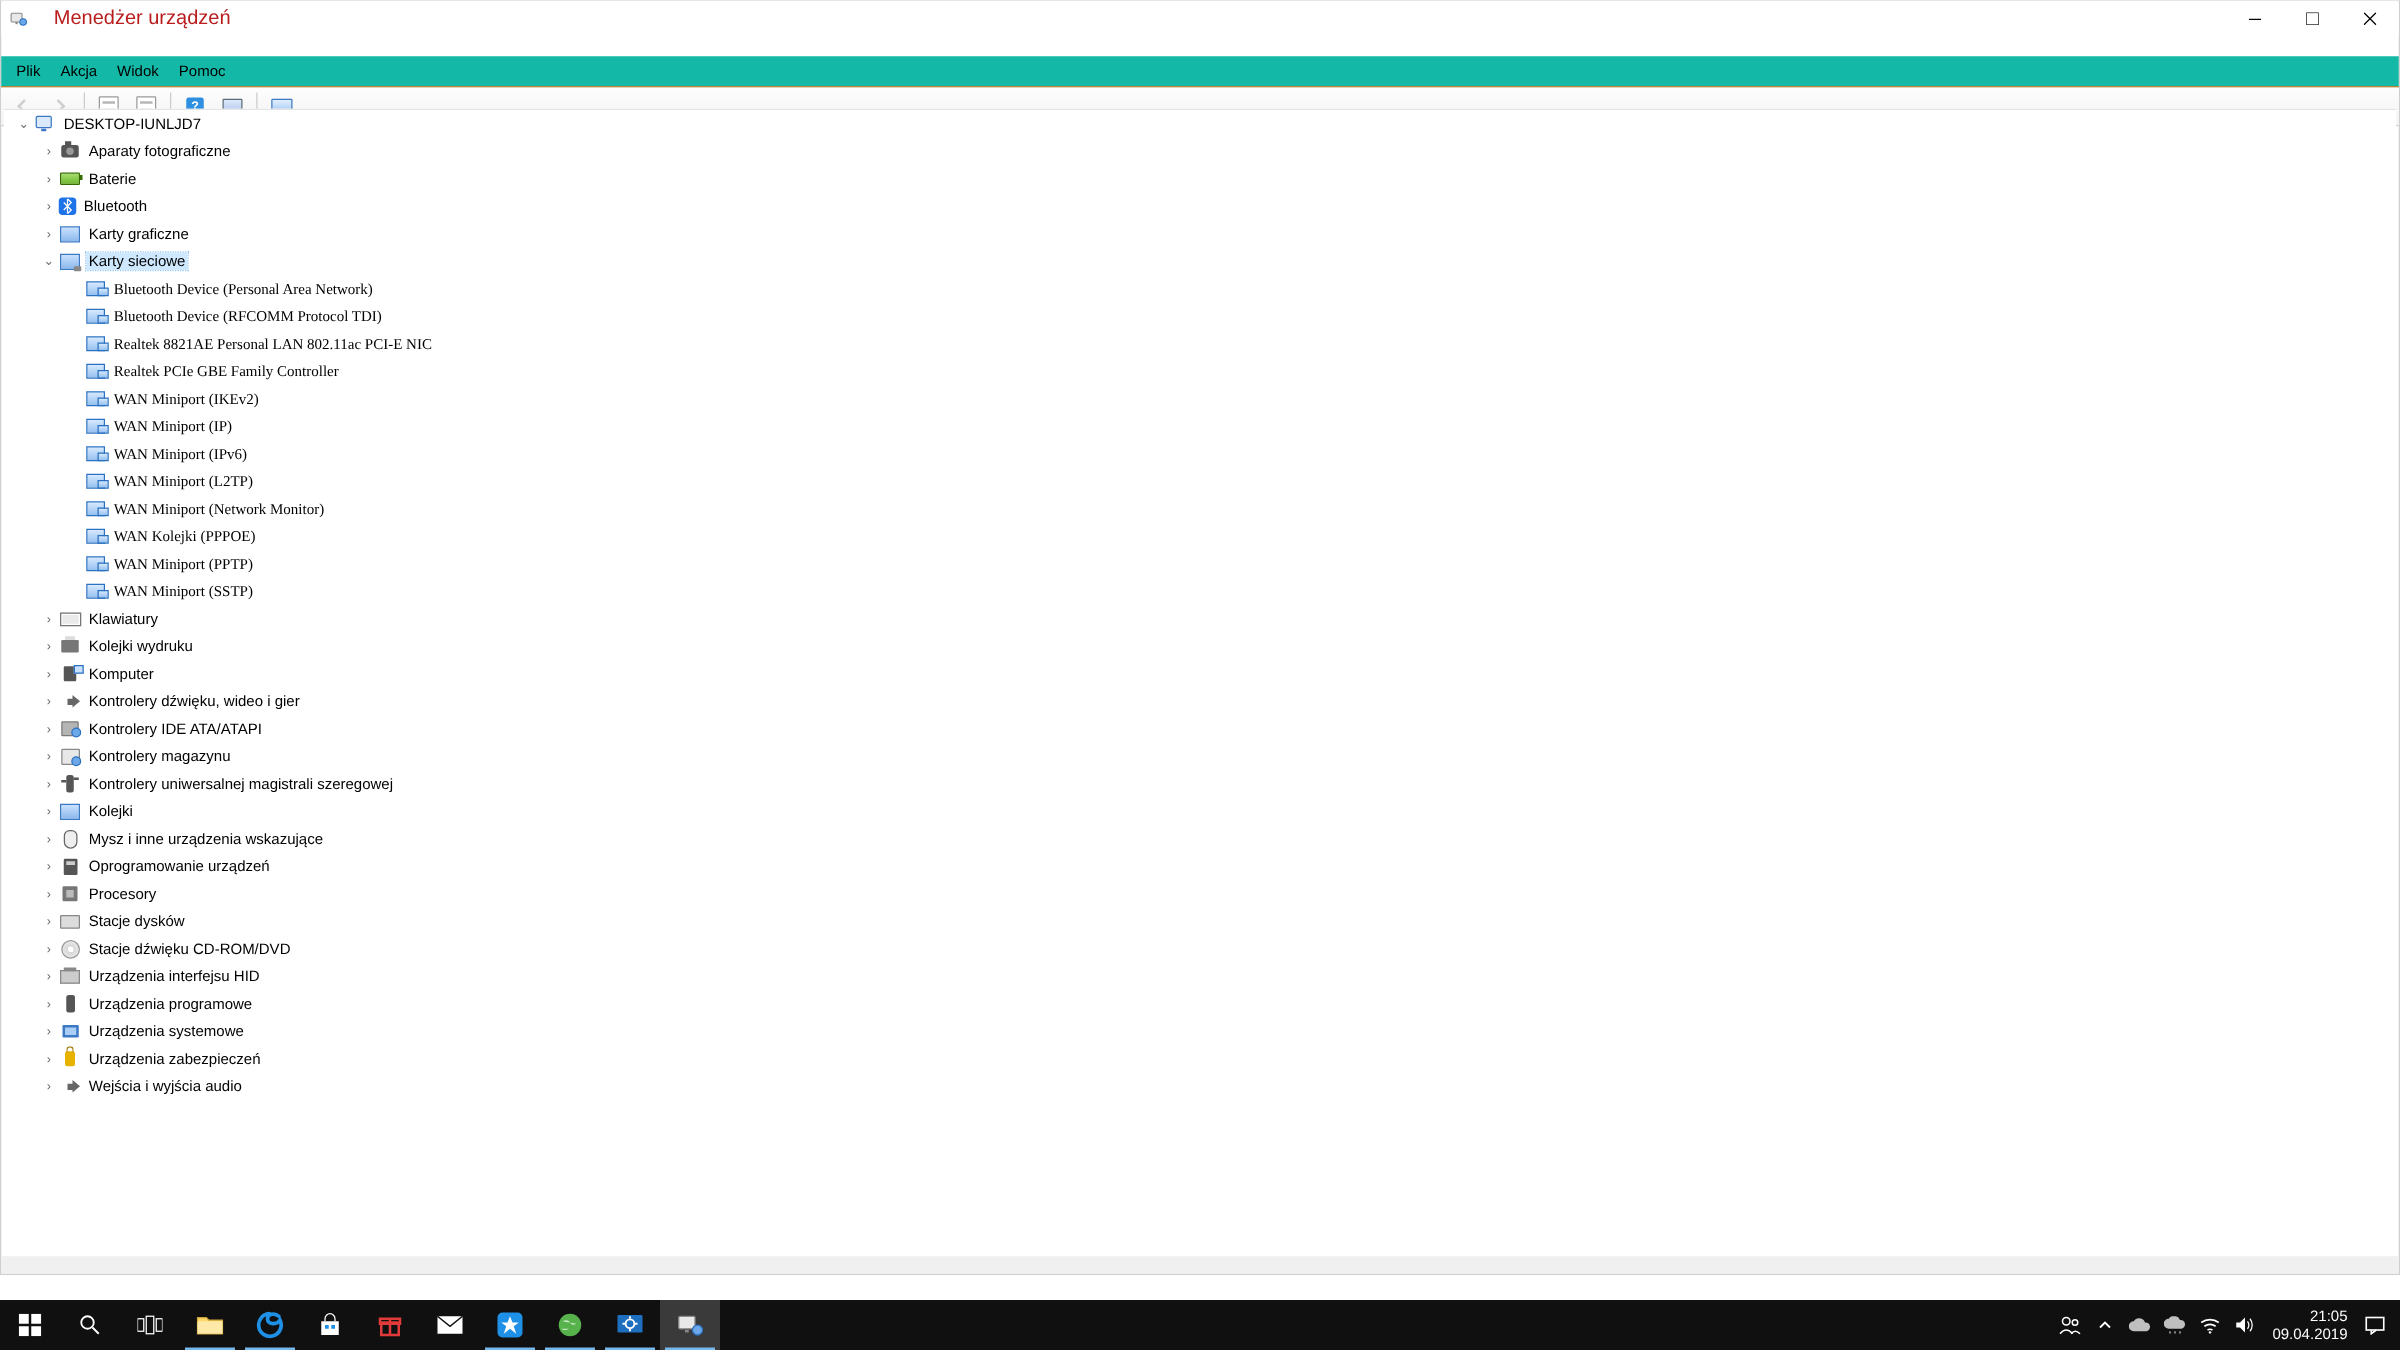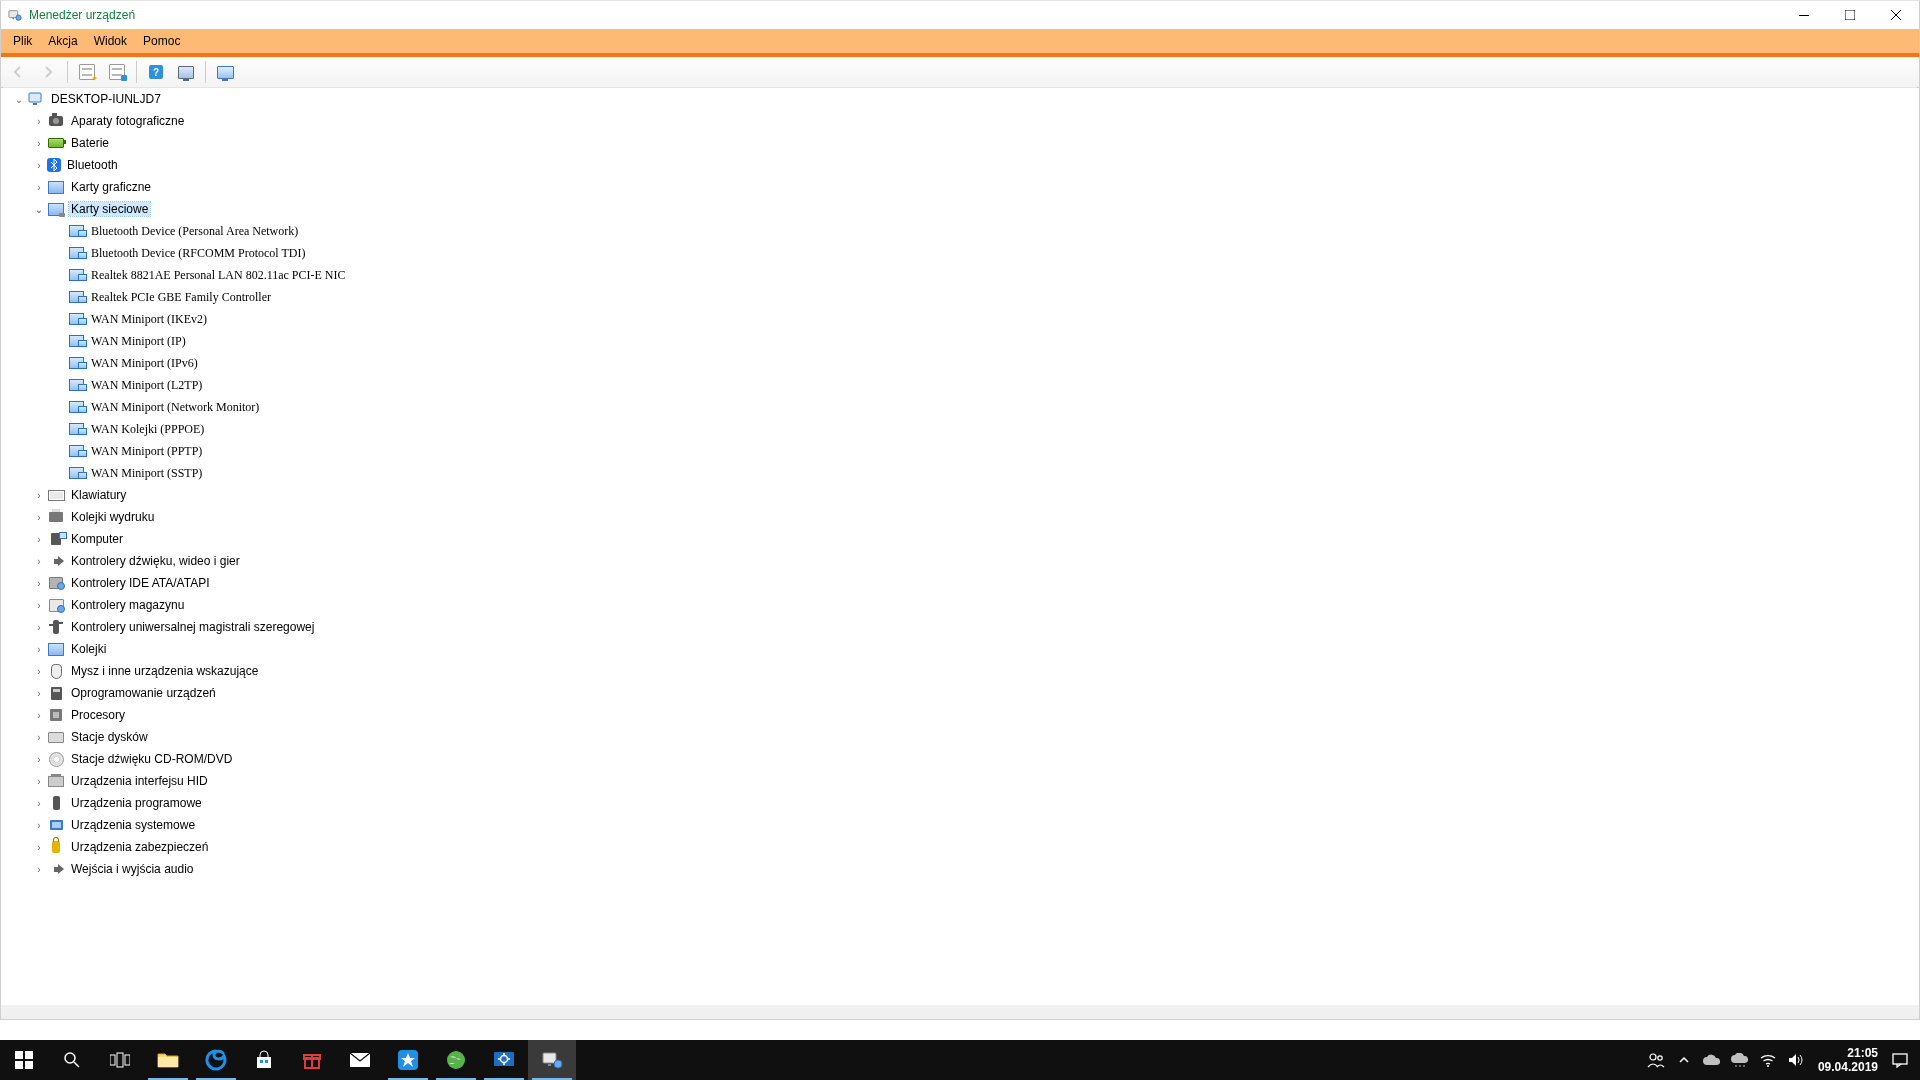--- a/index.html
+++ b/index.html
@@ -32,36 +32,38 @@
     align-items: center;
     padding-left: 6px;
     background: #ffffff;
   }
   .titlebar .appicon {
     width: 16px; height: 16px;
     display:flex;align-items:center;justify-content:center;
     margin-right: 6px;
   }
   .titlebar .title {
-    font-size: 12px;
-    color:#15803d;
+    font-size: 16px;
+    color:#b91c1c;
+    margin-left:14px;
   }
   .titlebar .spacer { flex:1; }
   .winbtn {
     width:46px; height:28px;
     display:flex; align-items:center; justify-content:center;
     color:#000;
   }
 
   .menubar {
     height:24px;
     display:flex; align-items:center;
     padding-left:4px;
-    background:#fdba74;
-    border-bottom:4px solid #f97316;
+    background:#14b8a6;
+    border-bottom:1px solid #f97316;
+    margin-top:16px;
   }
   .menuitem {
     padding:2px 8px;
     font-size:12px;
   }
 
   .toolbar {
     height:30px;
     display:flex; align-items:center;
     padding-left:4px;
@@ -183,21 +185,20 @@
 
   
 
   .taskbar{
     position:fixed;
     left:0;right:0;bottom:0;height:40px;
     background:#101010;
     display:flex;align-items:center;
     color:#ffffff;
     font-size:12px;
-    font-weight:bold;
   }
   .tbitem{
     width:48px;height:40px;
     display:flex;align-items:center;justify-content:center;
     position:relative;
   }
   .tbitem.active::after{
     content:"";position:absolute;bottom:0;left:4px;right:4px;height:2px;background:#76b9ed;
   }
   .taskbar .spacer{flex:1;}

